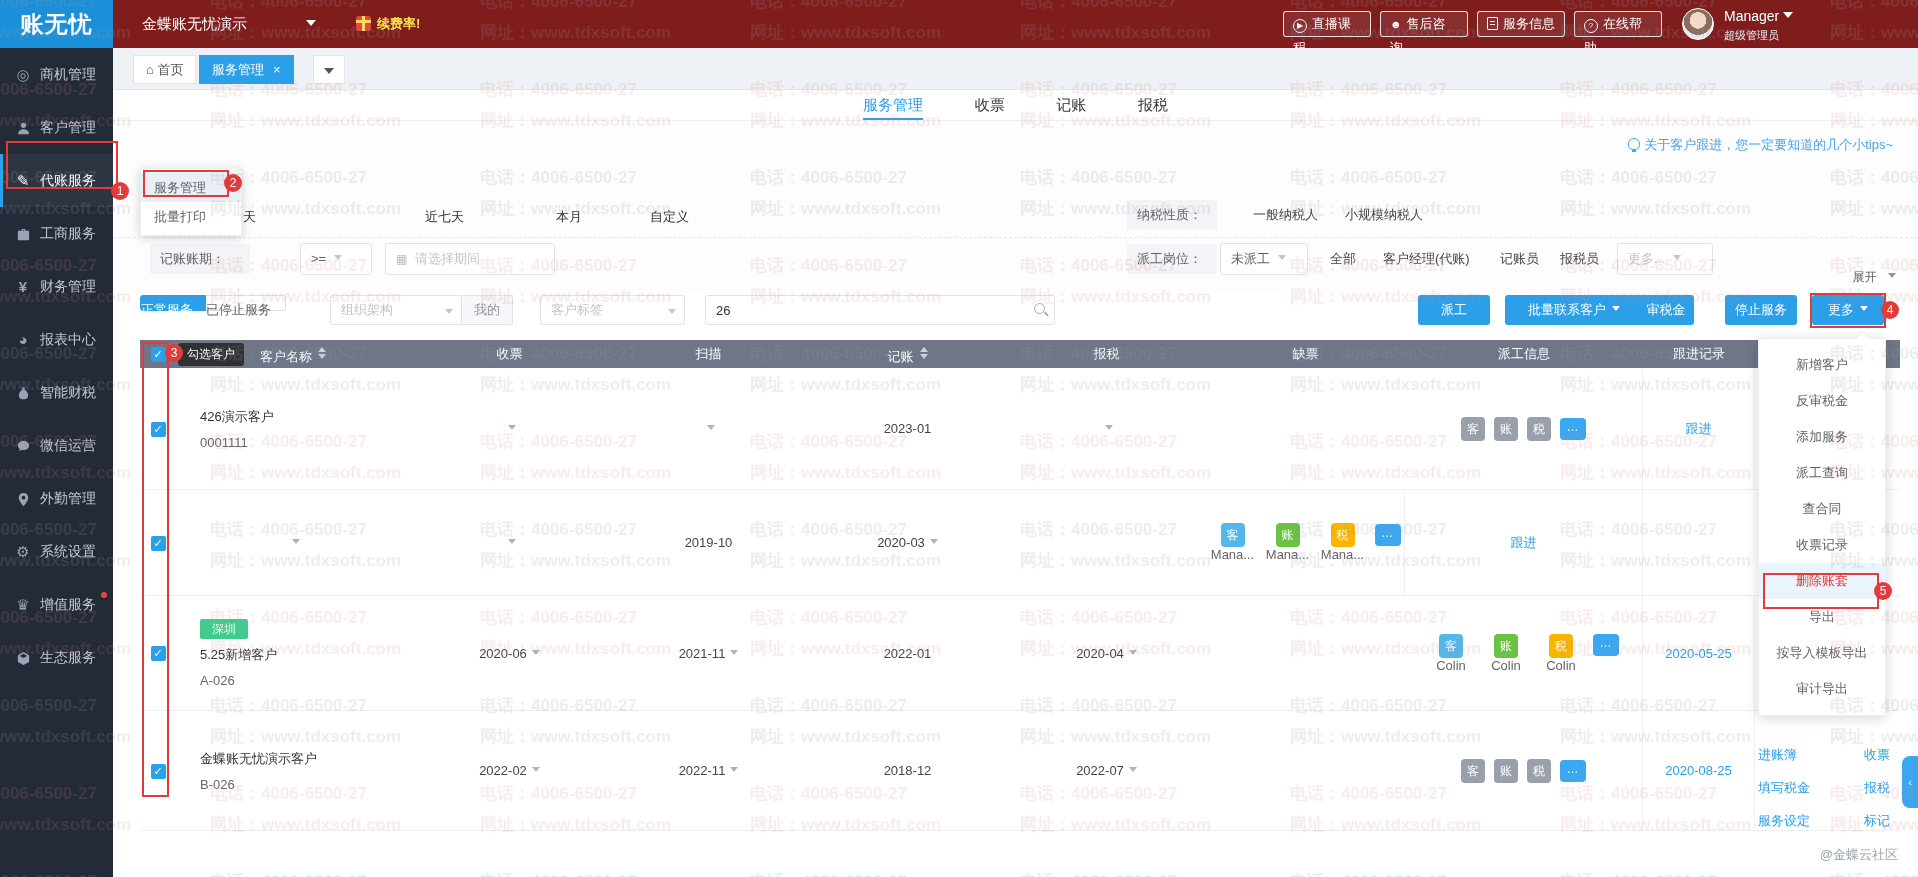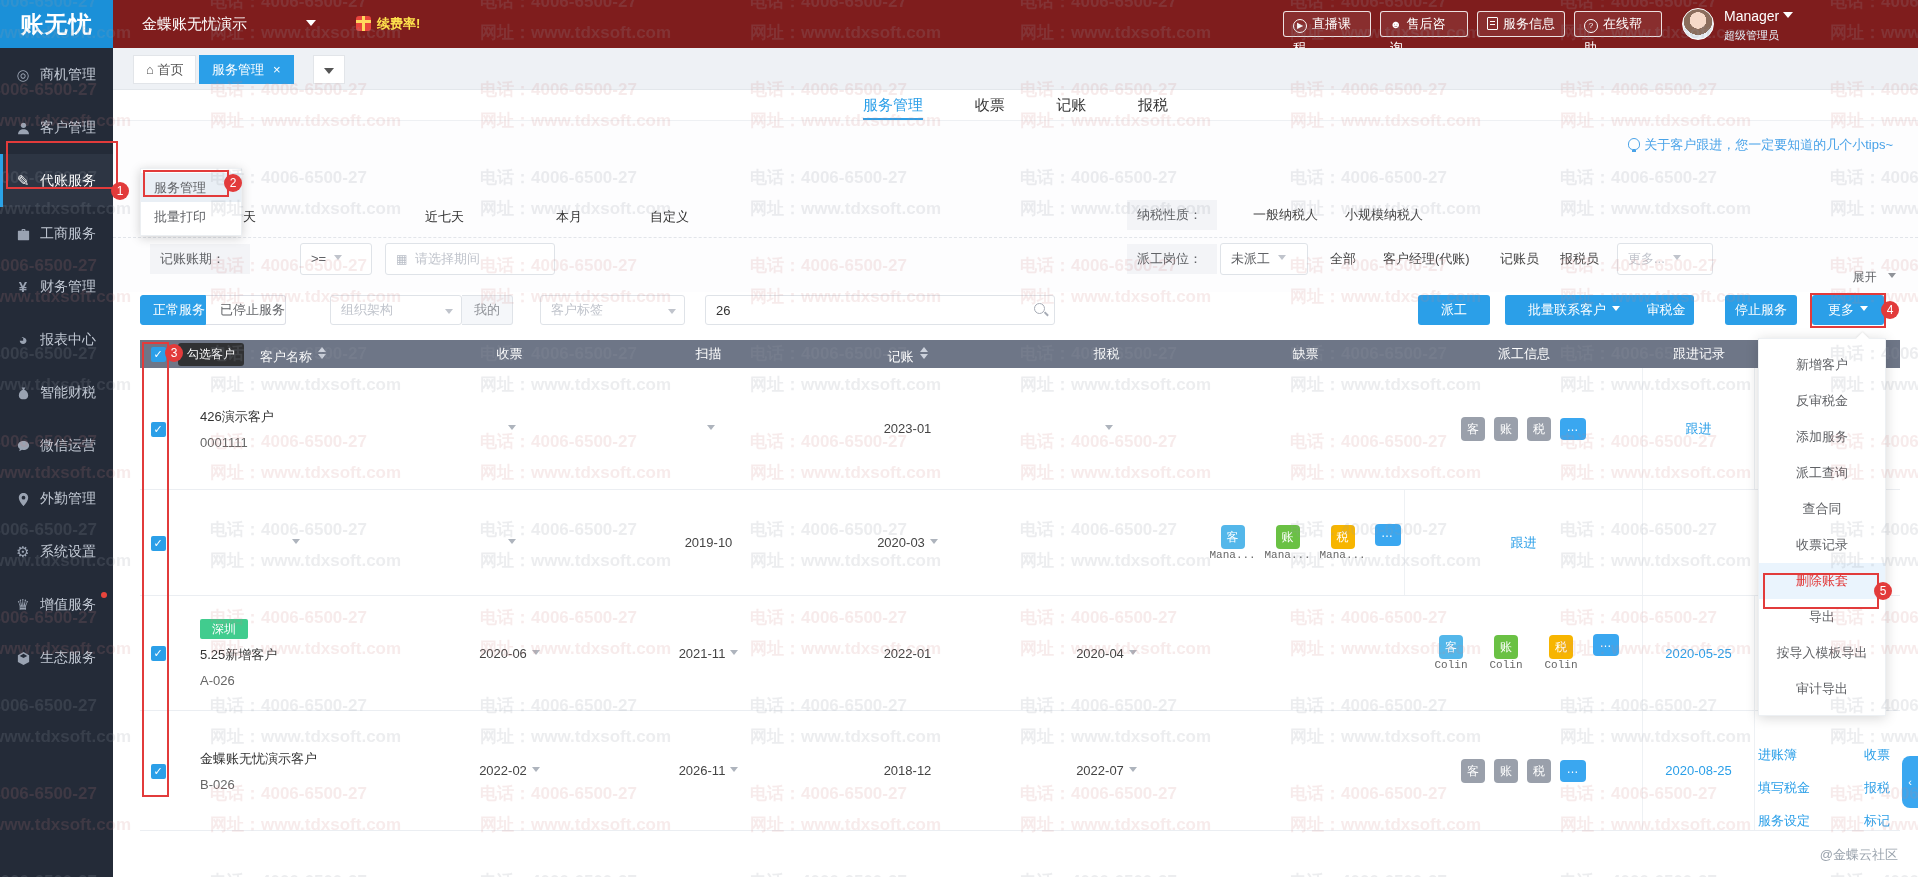--- a/index.html
+++ b/index.html
@@ -57,21 +57,21 @@
   .inbox { position:absolute; height:32px; border:1px solid #dfe3e8; border-radius:3px; background:#fff; line-height:30px; color:#c0c4cc; font-size:13px; padding:0 10px; }
   .cal { display:inline-block; width:12px; height:12px; color:#b9bec7; font-size:12px; line-height:12px; margin-right:7px; }
   .flabel { position:absolute; height:30px; line-height:30px; background:#f3f4f7; color:#606266; font-size:13px; padding:0 10px; }
   .fopt { position:absolute; height:30px; line-height:30px; color:#444; font-size:13px; cursor:pointer; }
   .sel-caret { display:inline-block; width:0; height:0; border:4px solid transparent; border-top:5px solid #c0c4cc; margin-left:8px; vertical-align:middle; }
   .dotline { position:absolute; left:113px; top:237px; width:1805px; border-top:1px dashed #e2e5ea; z-index:2; }
   .expand { position:absolute; right:22px; top:148px; color:#606266; font-size:12px; }
 
   
   .toolbar { position:absolute; left:113px; top:292px; width:1805px; height:40px; background:#fff; z-index:2; }
-  .seg { position:absolute; top:3px; height:30px; line-height:28px; font-size:13px; text-align:right; cursor:pointer; }
+  .seg { position:absolute; top:3px; height:16px; line-height:28px; font-size:13px; text-align:left; cursor:pointer; }
   .seg.on { background:#2b9fe8; color:#fff; border:1px solid #2b9fe8; border-radius:3px 0 0 3px; }
   .seg.off { background:#fff; color:#606266; border:1px solid #dcdfe6; border-left:none; border-radius:0 3px 3px 0; }
   .tsel { position:absolute; top:3px; height:30px; line-height:28px; border:1px solid #dfe3e8; border-radius:3px; background:#fff; color:#c0c4cc; font-size:13px; padding:0 10px; }
   .tsel .sel-caret { position:absolute; right:8px; top:13px; }
   .minebtn { position:absolute; top:3px; height:30px; line-height:28px; background:#f5f7fa; border:1px solid #dfe3e8; border-left:none; border-radius:0 3px 3px 0; color:#909399; font-size:13px; padding:0 12px; }
   .searchbox { position:absolute; top:3px; height:30px; border:1px solid #dfe3e8; border-radius:3px; background:#fff; }
   .searchbox input { position:absolute; left:10px; top:3px; width:280px; height:22px; border:none; outline:none; font-size:13px; color:#333; font-family:inherit; }
   .mag { position:absolute; right:9px; top:7px; width:11px; height:11px; border:1.5px solid #a6abb5; border-radius:50%; }
   .mag:after { content:""; position:absolute; left:9px; top:9px; width:5px; height:1.5px; background:#a6abb5; transform:rotate(45deg); }
   .act-btn { position:absolute; top:3px; height:30px; line-height:30px; background:#2b9fe8; color:#fff; font-size:13px; border-radius:3px; text-align:center; cursor:pointer; }
@@ -94,21 +94,21 @@
   .sort i { display:block; width:0; height:0; border:4px solid transparent; }
   .sort .up { border-bottom:5px solid #cdd2dc; margin-bottom:2px; }
   .sort .dn { border-top:5px solid #cdd2dc; }
   .pg-wrap { display:flex; align-items:center; justify-content:center; gap:9px; width:100%; }
   .bstack { width:46px; text-align:center; }
   .bdg { display:inline-block; width:24px; height:24px; border-radius:4px; color:#fff; font-size:12px; line-height:24px; text-align:center; }
   .bdg.gray { background:#9aa0ab; }
   .bdg.blue { background:#54b7ea; }
   .bdg.green { background:#6ac144; }
   .bdg.orange { background:#f7b500; }
-  .bname { color:#666; font-size:11px; white-space:nowrap; overflow:hidden;font-family:Liberation Mono, monospace; }
+  .bname { color:#666; font-size:13px; white-space:nowrap; overflow:hidden; }
   .dots { display:inline-block; width:26px; height:22px; background:#3aa7f0; border-radius:4px; color:#fff; font-size:12px; line-height:18px; text-align:center; letter-spacing:1px; }
   a.blink { color:#2b9fe8; text-decoration:none; cursor:pointer; }
 
   
   .ctxmenu { position:absolute; left:140px; top:168px; width:102px; background:#fff; box-shadow:0 2px 10px rgba(0,0,0,.18); border:1px solid #eceff2; padding:4px 0; z-index:10; }
   .ctx-item { height:29px; line-height:29px; padding-left:13px; font-size:13px; color:#606266; cursor:pointer; }
   .ctx-item.hl { background:#e9eff5; }
   .moremenu { position:absolute; left:1758px; top:338px; width:128px; background:#fff; box-shadow:0 2px 12px rgba(0,0,0,.16); border:1px solid #edf0f3; padding:8px 0; z-index:10; }
   .moremenu:before { content:""; position:absolute; right:18px; top:-5px; width:9px; height:9px; background:#fff; transform:rotate(45deg); box-shadow:-1px -1px 2px rgba(0,0,0,.06); }
   .mm-item { height:36px; line-height:36px; text-align:center; font-size:13px; color:#606266; cursor:pointer; }
@@ -357,21 +357,21 @@
       <div class="td"></div>
     </div>
 
     <div class="trow" style="height:120px">
       <div class="td"><span class="ckb">✓</span></div>
       <div class="td namecell">
         <div class="nm">金蝶账无忧演示客户</div>
         <div class="cd">B-026</div>
       </div>
       <div class="td"><span>2022-02</span><span class="cell-caret"></span></div>
-      <div class="td"><span>2026-11</span><span class="cell-caret"></span></div>
+      <div class="td"><span>2022-11</span><span class="cell-caret"></span></div>
       <div class="td">2018-12</div>
       <div class="td"><span>2022-07</span><span class="cell-caret"></span></div>
       <div class="td"></div>
       <div class="td vline">
         <div class="pg-wrap">
           <span class="bdg gray">客</span>
           <span class="bdg gray">账</span>
           <span class="bdg gray">税</span>
           <span class="dots">…</span>
         </div>

